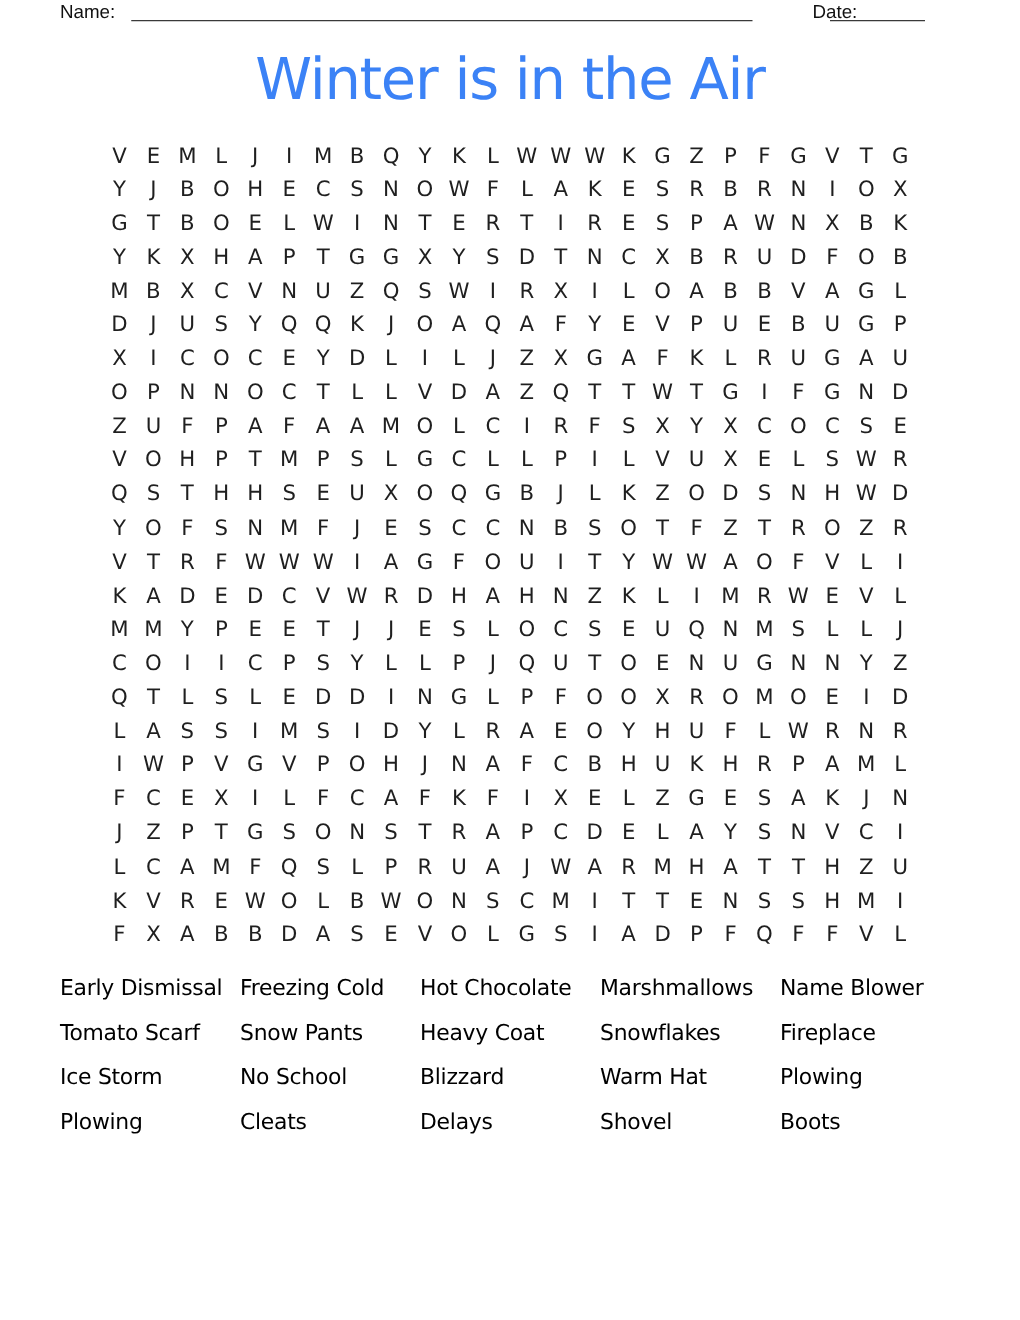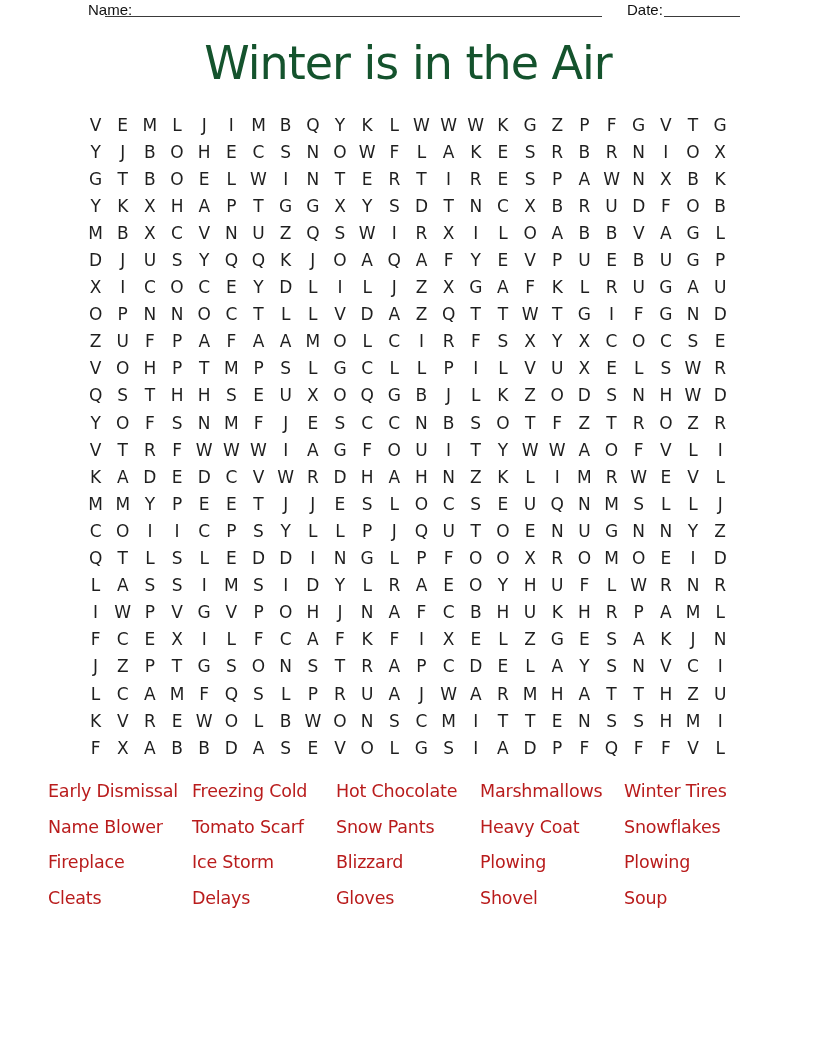--- a/index.html
+++ b/index.html
@@ -14,39 +14,39 @@
 
   
   .hdr-label {
     position: absolute;
     font-family: "Liberation Sans", sans-serif;
     font-size: 15px;
     color: #111;
     top: 1px;
     white-space: nowrap;
   }
-  #name-label { left: 48px; margin-left: 40px; }
-  #date-label { left: 627px; text-align: center; }
+  #name-label { left: 48px; }
+  #date-label { left: 650px; text-align: center; }
   .blank-line {
     position: absolute;
     top: 0px; height: 17px;
     border-bottom: 1.5px solid #3a3a3a;
   }
   #name-line { left: 105px; width: 497px; }
   #date-line { left: 664px; width: 76px; }
 
   
   .title {
     position: absolute;
     top: 36px; left: 0; width: 816px;
     text-align: center;
     font-size: 46px;
     font-weight: 400;
     letter-spacing: -1px;
-    color: #14532d;
+    color: #3b82f6;
     white-space: nowrap;
   }
 
   
   .grid {
     position: absolute;
     left: 82px; top: 111px;
     display: grid;
     grid-template-columns: repeat(24, 27.17px);
     grid-auto-rows: 27.1px;
@@ -66,21 +66,21 @@
     left: 48px; top: 773px;
     display: grid;
     grid-template-columns: repeat(5, 144px);
     grid-auto-rows: 35.75px;
   }
   .word {
     display: flex;
     align-items: center;
     font-size: 17.5px;
     letter-spacing: -0.2px;
-    color: #b91c1c;
+    color: #000000;
     white-space: nowrap;
   }
 </style>
 </head>
 <body>
 
 <div class="hdr-label" id="name-label">Name:</div>
 <div class="blank-line" id="name-line"></div>
 <div class="hdr-label" id="date-label">Date:</div>
 <div class="blank-line" id="date-line"></div>
@@ -664,29 +664,29 @@
     <div class="cell">F</div>
     <div class="cell">V</div>
     <div class="cell">L</div>
   </div>
 
 <div class="word-list">
     <div class="word">Early Dismissal</div>
     <div class="word">Freezing Cold</div>
     <div class="word">Hot Chocolate</div>
     <div class="word">Marshmallows</div>
-    <div class="word">Winter Tires</div>
     <div class="word">Name Blower</div>
     <div class="word">Tomato Scarf</div>
     <div class="word">Snow Pants</div>
     <div class="word">Heavy Coat</div>
     <div class="word">Snowflakes</div>
     <div class="word">Fireplace</div>
     <div class="word">Ice Storm</div>
+    <div class="word">No School</div>
     <div class="word">Blizzard</div>
+    <div class="word">Warm Hat</div>
     <div class="word">Plowing</div>
     <div class="word">Plowing</div>
     <div class="word">Cleats</div>
     <div class="word">Delays</div>
-    <div class="word">Gloves</div>
     <div class="word">Shovel</div>
-    <div class="word">Soup</div>
+    <div class="word">Boots</div>
   </div>
 
 </body></html>

